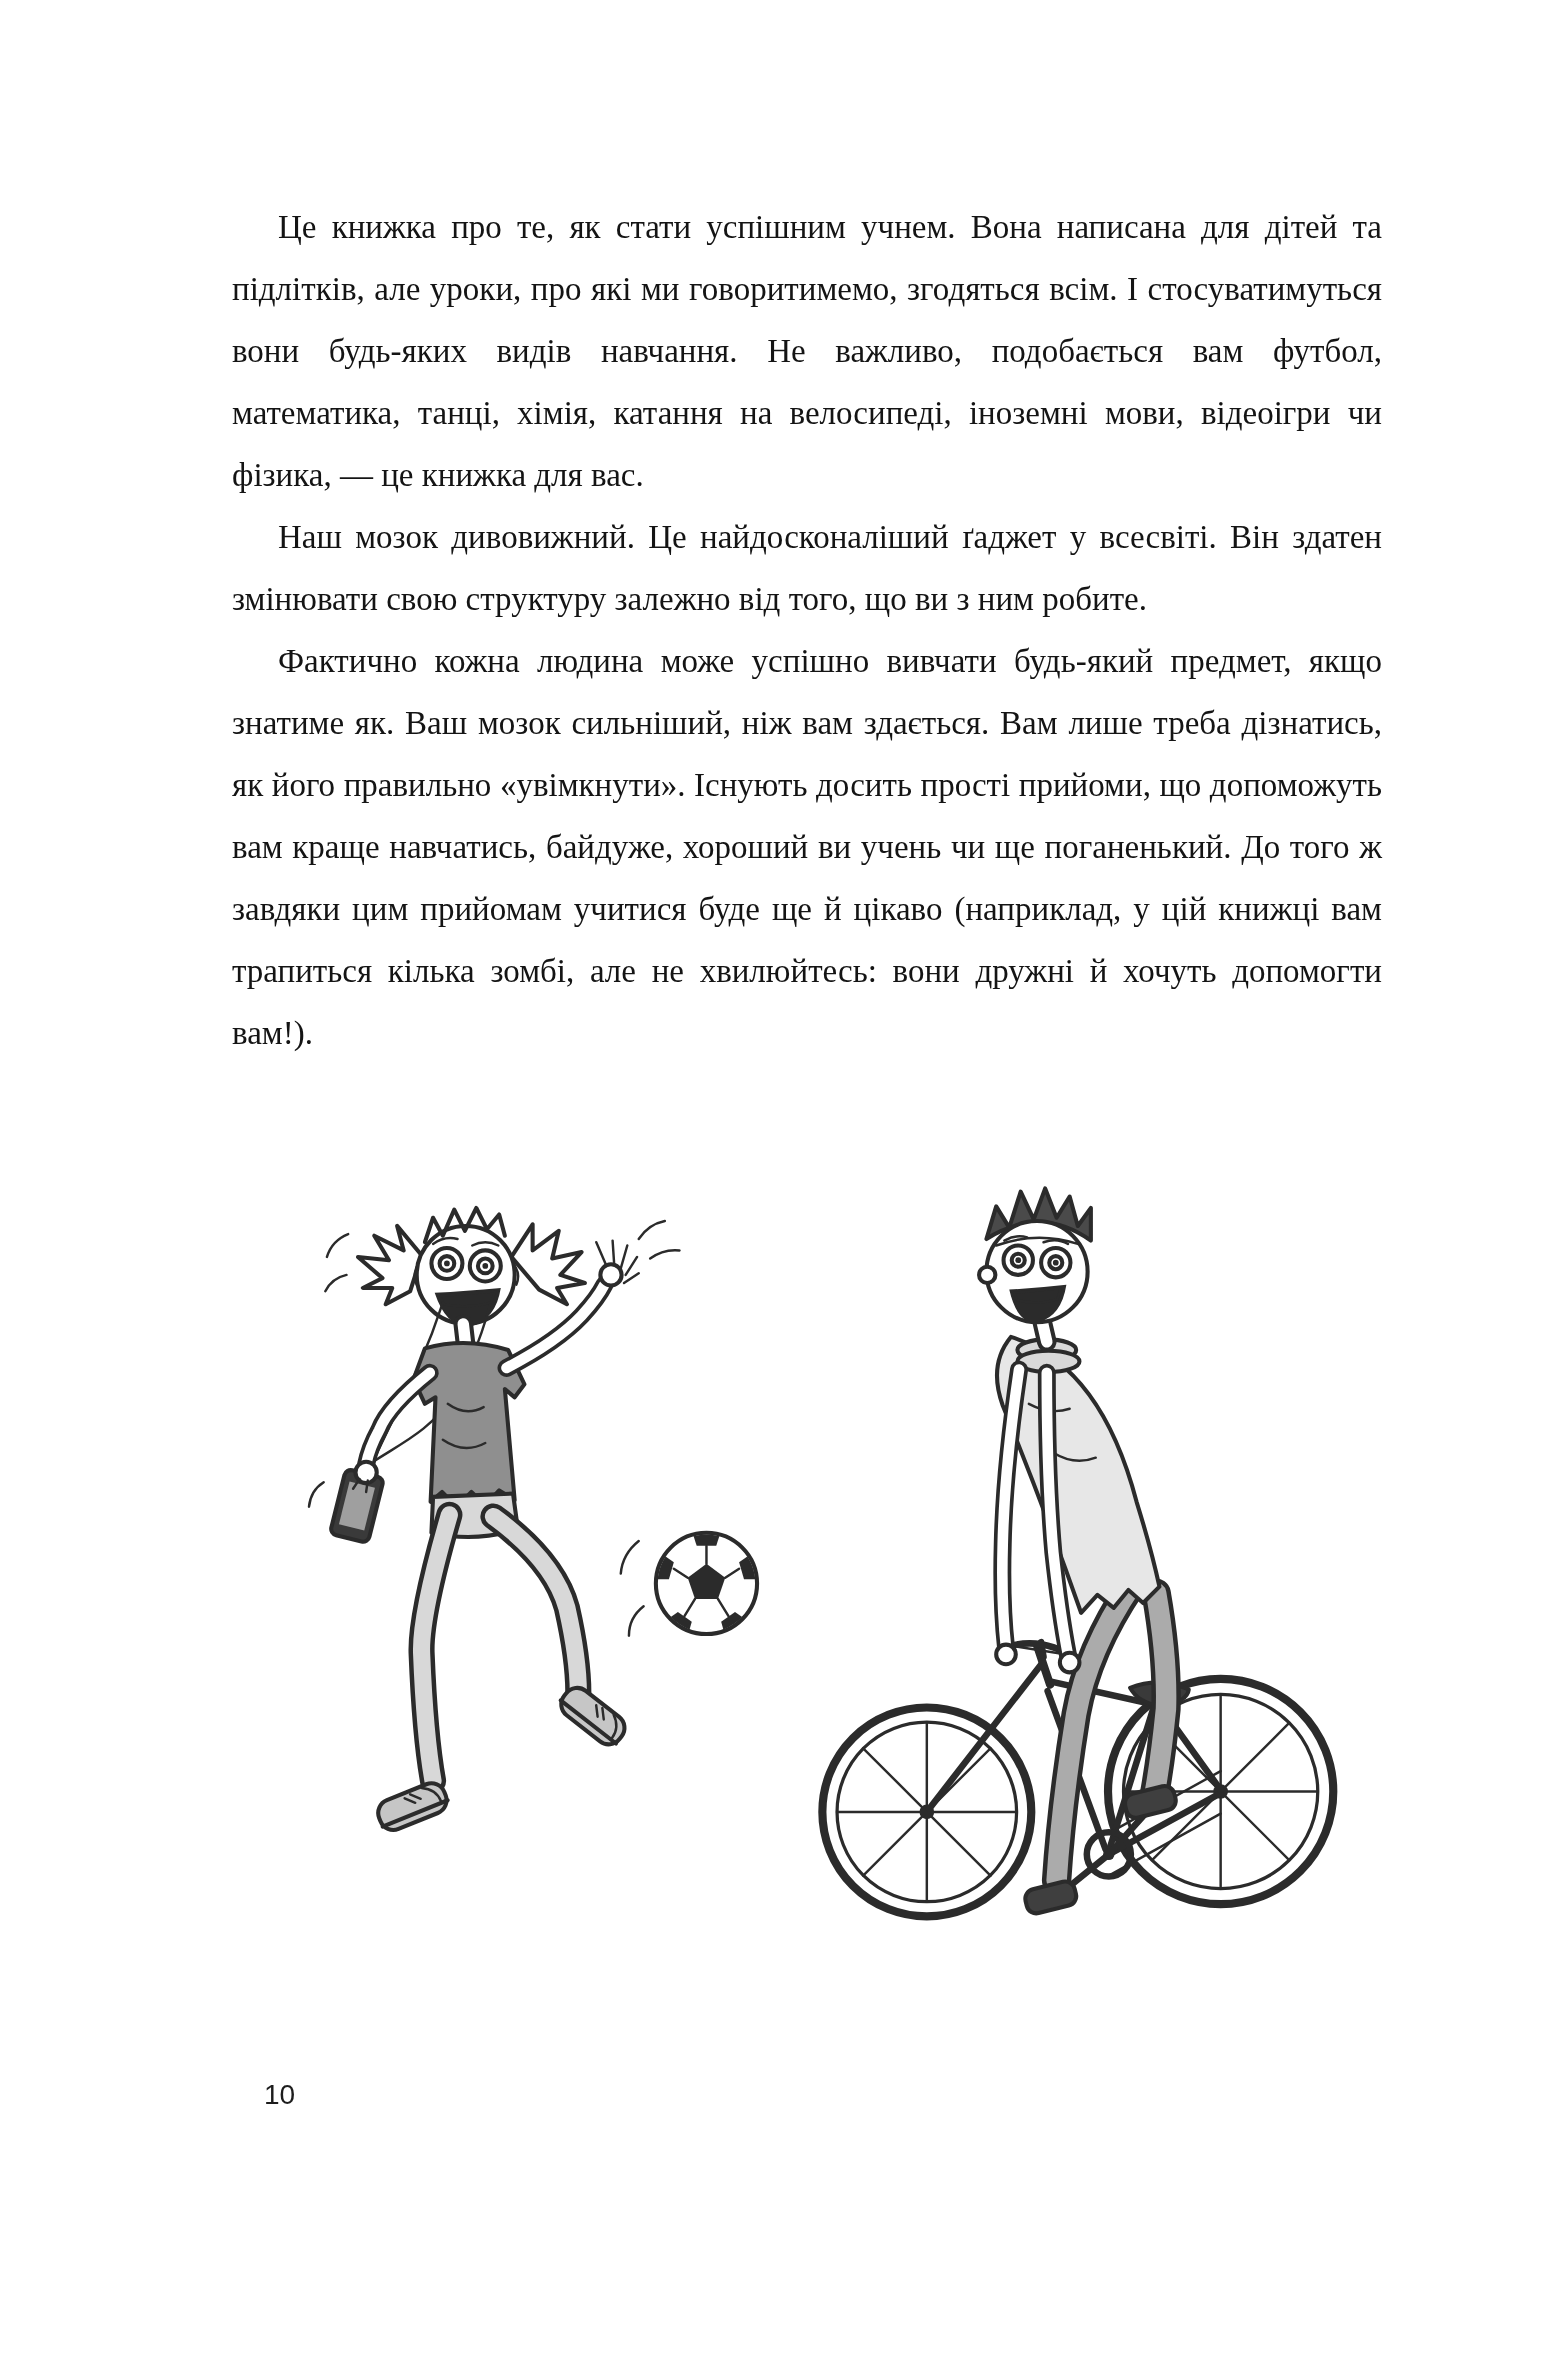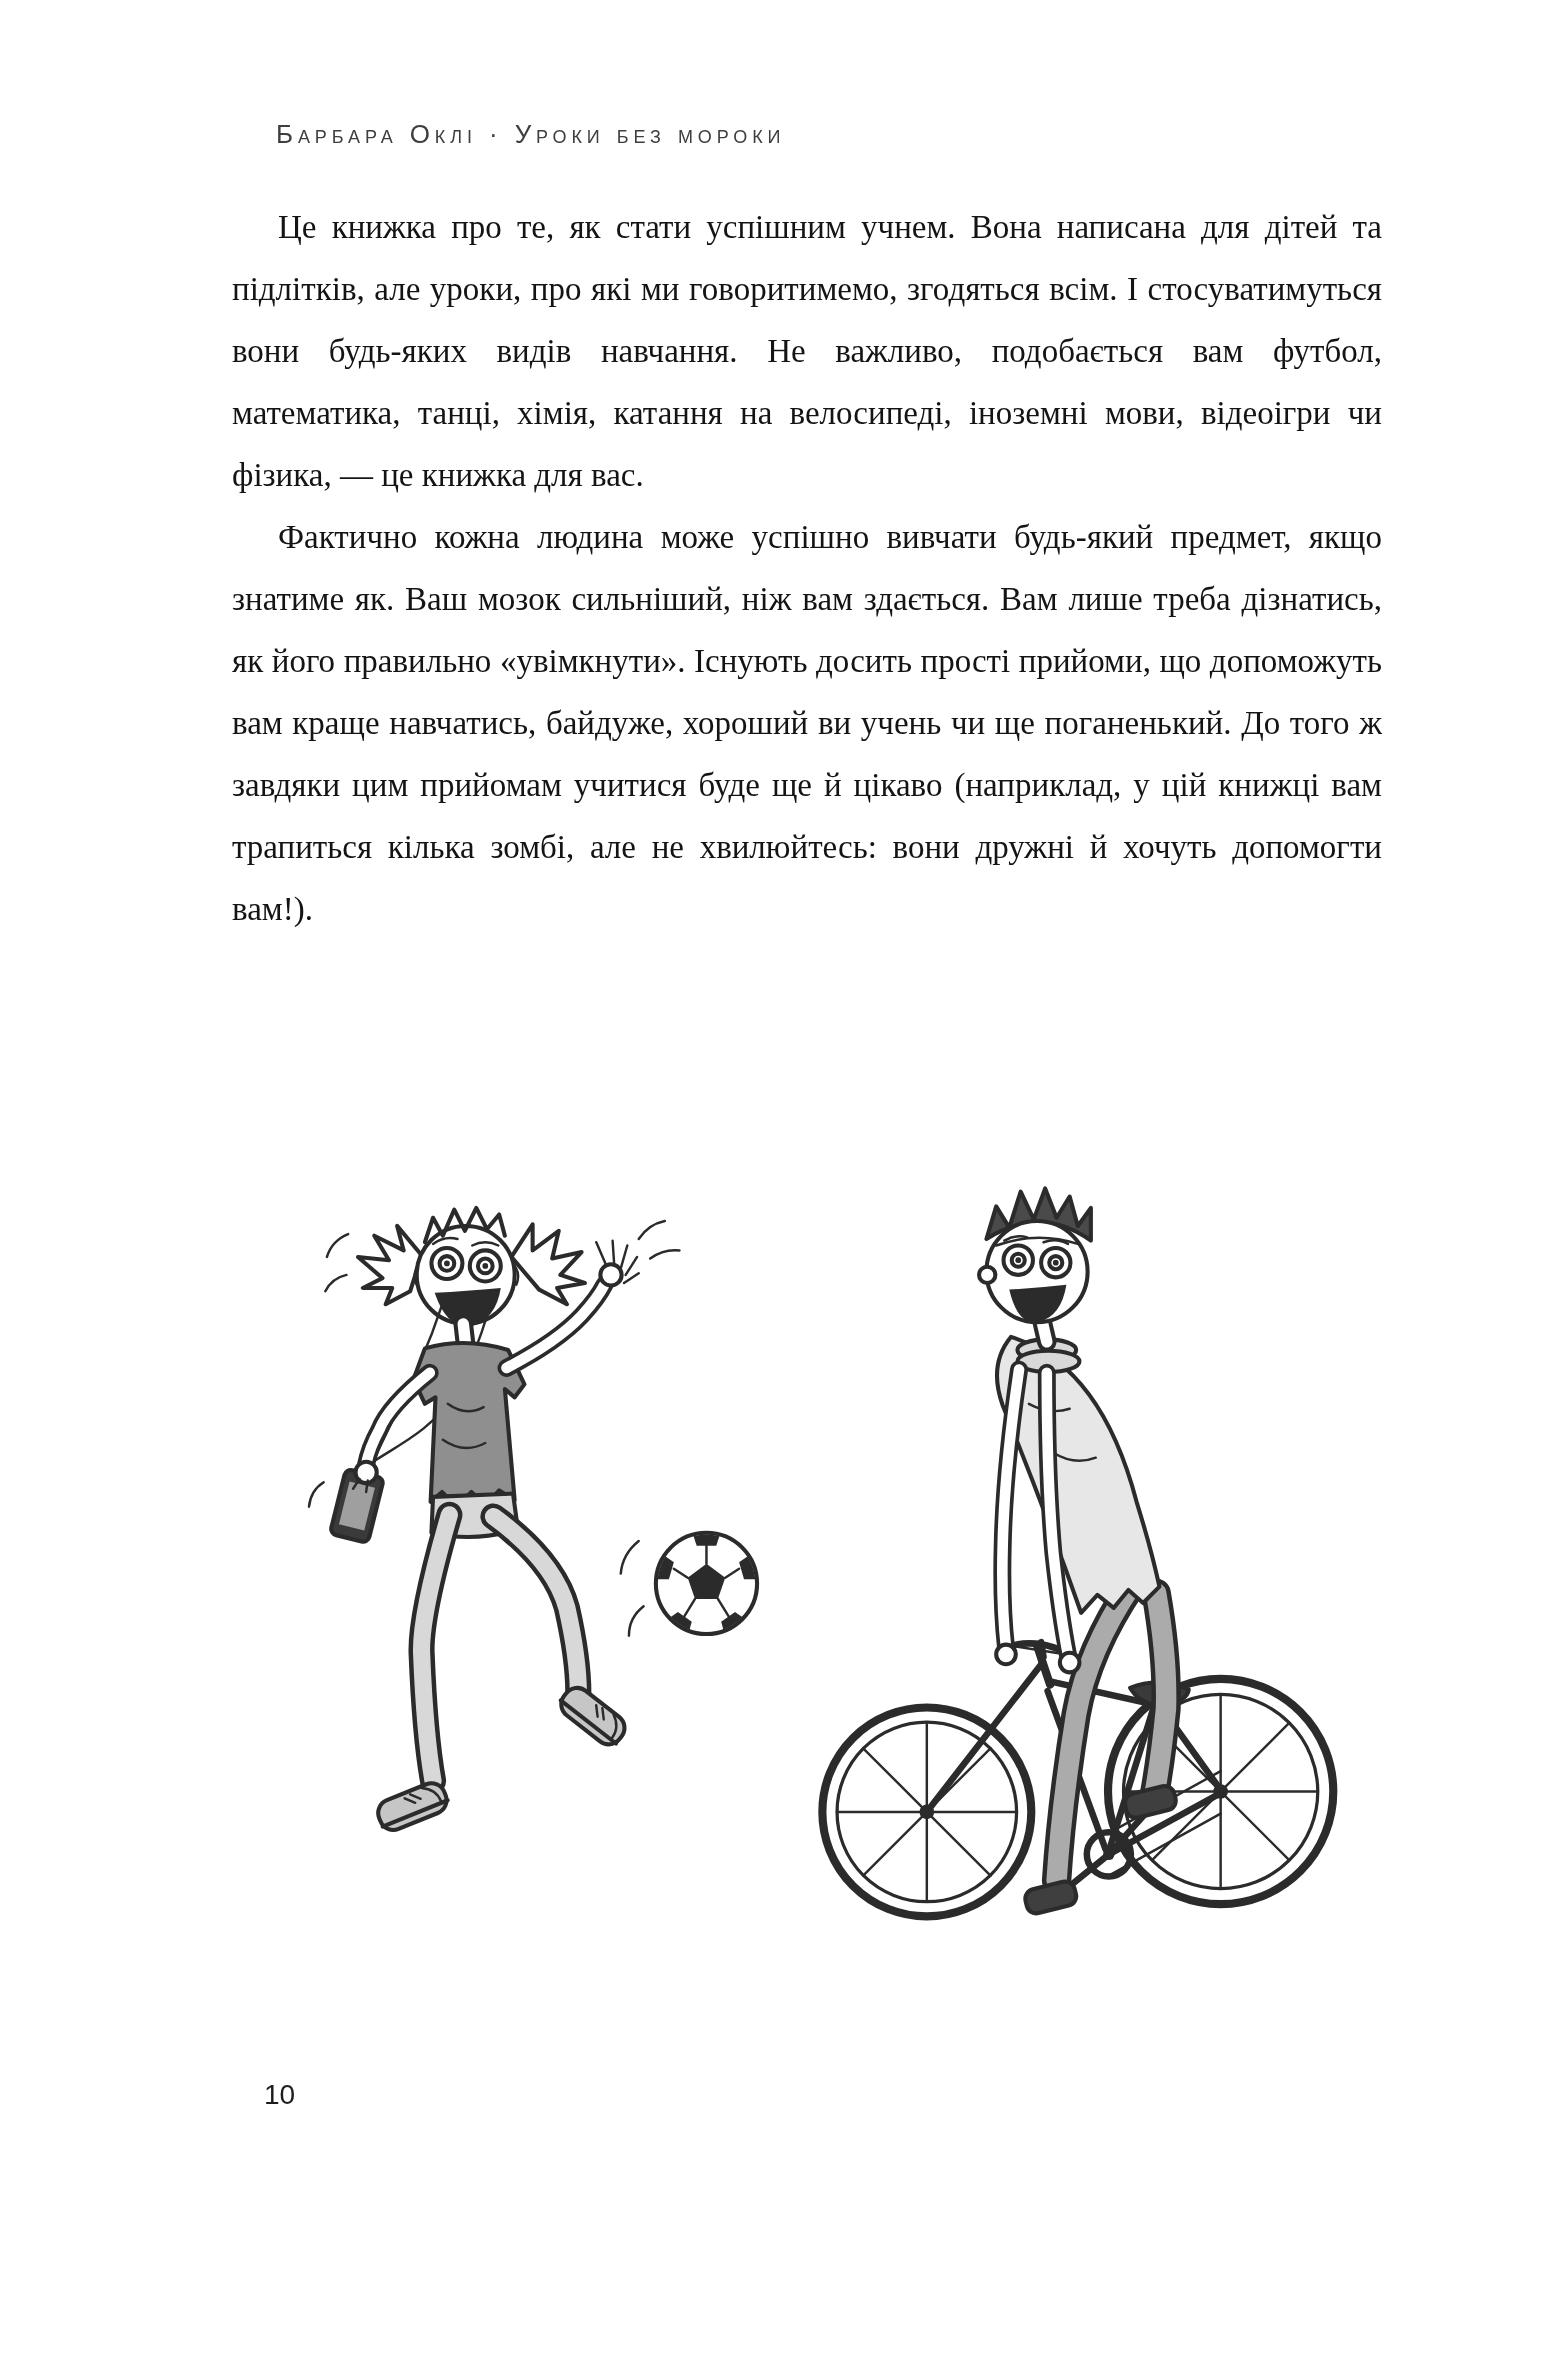--- a/index.html
+++ b/index.html
@@ -67,24 +67,24 @@
   svg .A1{stroke-width:22;stroke:#2b2b2b;fill:none;}
   svg .A2{stroke-width:13;stroke:#ffffff;fill:none;}
   svg .N1{stroke-width:24;stroke:#2b2b2b;fill:none;}
   svg .N2{stroke-width:14;stroke:#ffffff;fill:none;}
 </style>
 </head>
 <body>
 
 <div class="sheet">
 
-  <header class="running-header">Барбара Оклі · Уроки без мороки</header>
 
   <main class="bodytext">
     <p>Це книжка про те, як стати успішним учнем. Вона написана для дітей та підлітків, але уроки, про які ми говоритимемо, згодяться всім. І стосуватимуться вони будь-яких видів навчання. Не важливо, подобається вам футбол, математика, танці, хімія, катання на велосипеді, іноземні мови, відеоігри чи фізика, — це книжка для вас.</p>
+    <p>Наш мозок дивовижний. Це найдосконаліший ґаджет у всесвіті. Він здатен змінювати свою структуру залежно від того, що ви з ним робите.</p>
     <p>Фактично кожна людина може успішно вивчати будь-який предмет, якщо знатиме як. Ваш мозок сильніший, ніж вам здається. Вам лише треба дізнатись, як його правильно «увімкнути». Існують досить прості прийоми, що допоможуть вам краще навчатись, байдуже, хороший ви учень чи ще поганенький. До того ж завдяки цим прийомам учитися буде ще й цікаво (наприклад, у цій книжці вам трапиться кілька зомбі, але не хвилюйтесь: вони дружні й хочуть допомогти вам!).</p>
   </main>
 
   <figure class="figure" aria-label="Двоє дружніх зомбі: дівчинка слухає музику з телефона і жонглює футбольним м'ячем, хлопець їде на велосипеді">
     <svg viewBox="0 0 1360 990" width="1110" height="808">
       <defs>
         <clipPath id="ballclip">
             <circle cx="585" cy="520" r="60"></circle>
           </clipPath>
       </defs>

